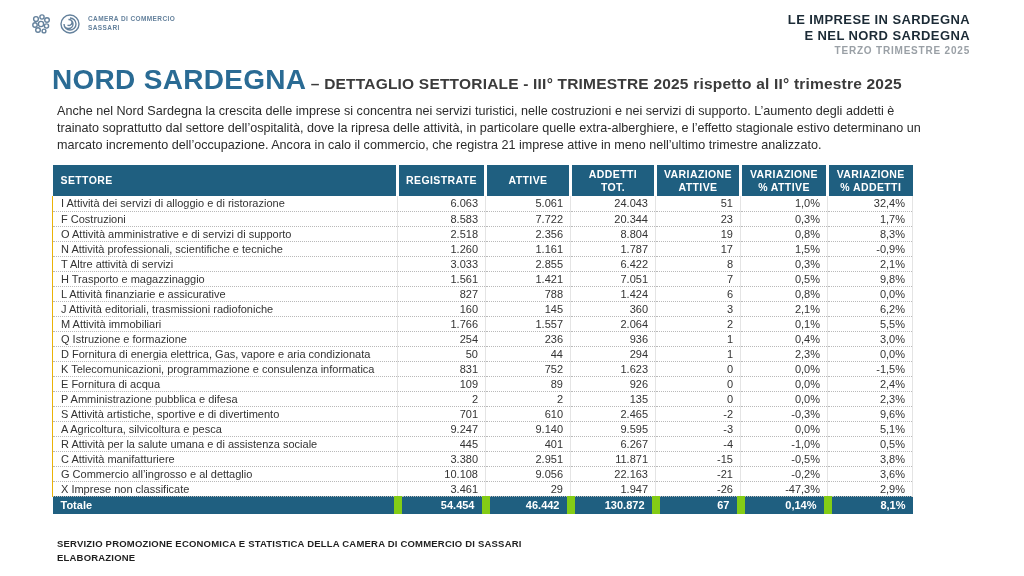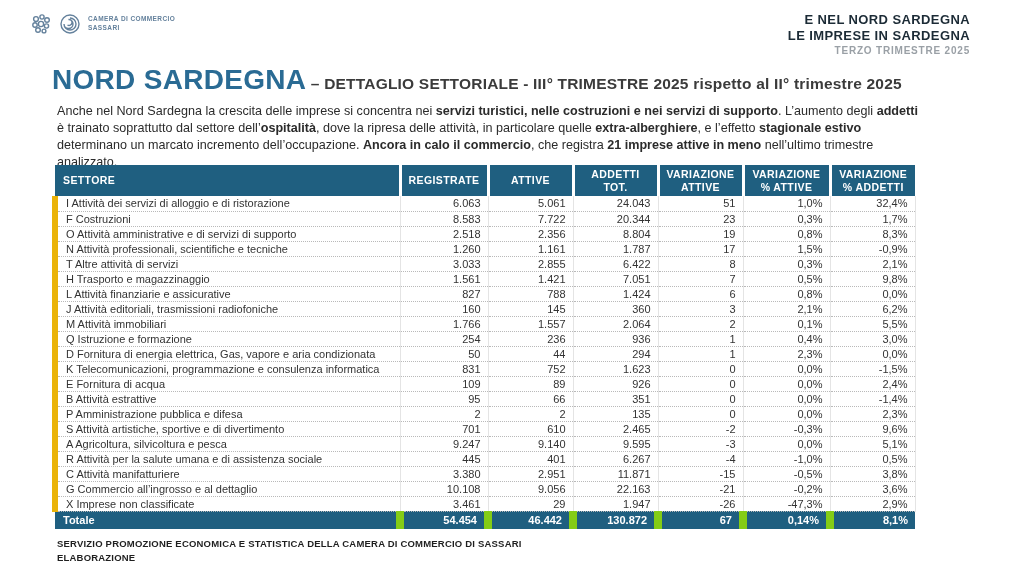--- a/index.html
+++ b/index.html
@@ -48,21 +48,21 @@
     font-size:28px;font-weight:bold;color:var(--accent-blue);letter-spacing:.3px;
   }
   .page-title .rest{
     font-size:15.5px;font-weight:bold;color:#3b3b3b;letter-spacing:.2px;
   }
   
   .intro{
     position:absolute;left:57px;top:103px;width:866px;
     font-size:12.6px;line-height:1.36;color:#2b2b2b;
   }
-  .intro b{font-weight:bold;}
+  .intro b{font-weight:normal;}
   
   .sector-table{
     position:absolute;left:52px;top:165px;width:860px;
     border-collapse:collapse;table-layout:fixed;
   }
   .sector-table col.c1{width:345px;}
   .sector-table col.c2{width:88px;}
   .sector-table col.c3{width:85px;}
   .sector-table col.c4{width:85px;}
   .sector-table col.c5{width:85px;}
@@ -76,21 +76,21 @@
   }
   .sector-table th:first-child{text-align:left;padding-left:8px;}
   .sector-table th + th{border-left:3px solid #fff;}
   .sector-table tbody td{
     font-size:11px;color:#333;height:15px;
     padding:0 7px 0 7px;
     border-bottom:1px dotted #b9b9b9;
     text-align:right;white-space:nowrap;overflow:hidden;
   }
   .sector-table tbody td:first-child{
-    text-align:left;padding-left:8px;border-left:6px solid #eab308;
+    text-align:left;padding-left:8px;border-left:1px solid #eab308;
   }
   .sector-table tbody td + td{border-left:1px solid #e4e4e4;}
   .sector-table tbody td:last-child{border-right:1px solid #e4e4e4;}
   .sector-table tfoot td{
     background:var(--header-bg);color:#fff;
     font-size:11px;font-weight:bold;height:18px;
     padding:0 7px;text-align:right;white-space:nowrap;
   }
   .sector-table tfoot td:first-child{text-align:left;padding-left:8px;}
   .sector-table tfoot td + td{border-left:8px solid #84cc16;}
@@ -123,22 +123,22 @@
       <path d="M11 5 a6 6 0 1 1 -6 6 a4.5 4.5 0 1 0 4.5 -4.5 a3 3 0 1 1 -1 5.5"></path>
     </svg>
   </span>
   <div class="brand-name">
     <div>CAMERA DI COMMERCIO</div>
     <div>SASSARI</div>
   </div>
 </div>
 
 <div class="masthead">
+  <div class="line">LE IMPRESE IN SARDEGNA</div>
   <div class="line">E NEL NORD SARDEGNA</div>
-  <div class="line">LE IMPRESE IN SARDEGNA</div>
   <div class="sub">TERZO TRIMESTRE 2025</div>
 </div>
 
 <div class="page-title">
   <span class="region">NORD SARDEGNA</span>
   <span class="rest"> – DETTAGLIO SETTORIALE - III° TRIMESTRE 2025 rispetto al II° trimestre 2025</span>
 </div>
 
 <p class="intro"><span>Anche nel Nord Sardegna la crescita delle imprese si concentra nei </span><b>servizi turistici, nelle costruzioni e nei servizi di supporto</b><span>. L’aumento degli </span><b>addetti</b><span> è trainato soprattutto dal settore dell’</span><b>ospitalità</b><span>, dove la ripresa delle attività, in particolare quelle </span><b>extra-alberghiere</b><span>, e l’effetto </span><b>stagionale estivo</b><span> determinano un marcato incremento dell’occupazione. </span><b>Ancora in calo il commercio</b><span>, che registra </span><b>21 imprese attive in meno</b><span> nell’ultimo trimestre analizzato.</span></p>
 
@@ -278,29 +278,20 @@
       <tr>
         <td>E Fornitura di acqua</td>
         <td>109</td>
         <td>89</td>
         <td>926</td>
         <td>0</td>
         <td>0,0%</td>
         <td>2,4%</td>
       </tr>
       <tr>
-        <td>B Attività estrattive</td>
-        <td>95</td>
-        <td>66</td>
-        <td>351</td>
-        <td>0</td>
-        <td>0,0%</td>
-        <td>-1,4%</td>
-      </tr>
-      <tr>
         <td>P Amministrazione pubblica e difesa</td>
         <td>2</td>
         <td>2</td>
         <td>135</td>
         <td>0</td>
         <td>0,0%</td>
         <td>2,3%</td>
       </tr>
       <tr>
         <td>S Attività artistiche, sportive e di divertimento</td>

